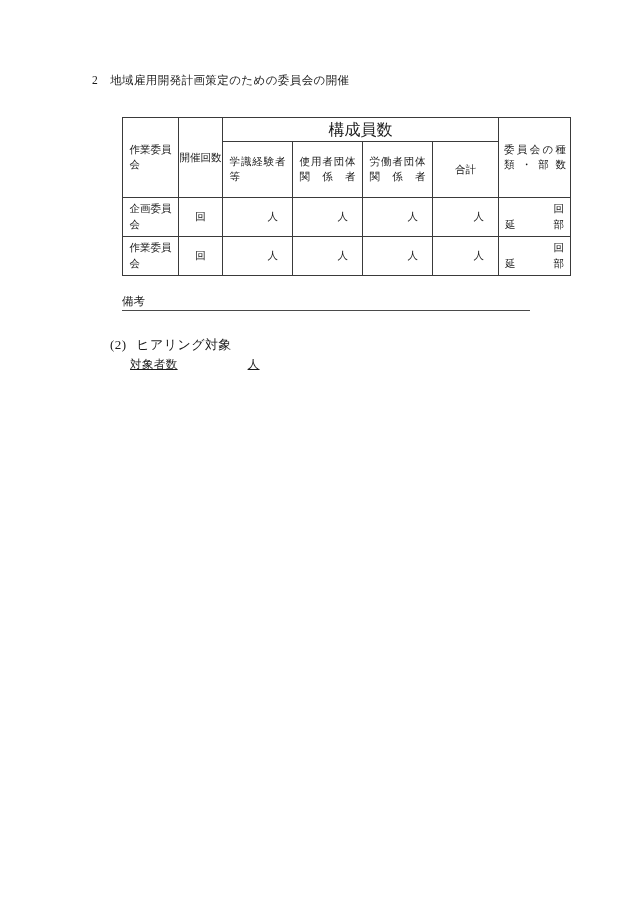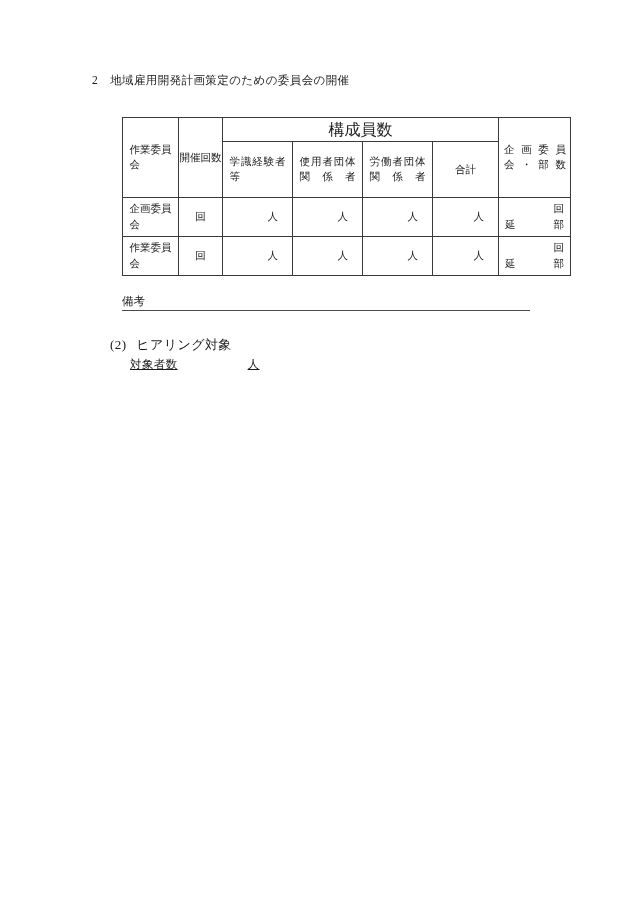--- a/index.html
+++ b/index.html
@@ -197,21 +197,21 @@
     <tbody>
       <tr>
         <td rowspan="2" class="vcell-2">
           <span class="justify-2">作業委員会</span>
         </td>
         <td rowspan="2" class="vcell-2">
           <span class="justify-2">開催回数</span>
         </td>
         <td colspan="4" class="hdr-group">構成員数</td>
         <td rowspan="2" class="vcell-2">
-          <span class="justify-docs">企画委員会・部数</span>
+          <span class="justify-docs">委員会の種類・部数</span>
         </td>
       </tr>
       <tr>
         <td>
           <span class="justify-wide">学識経験者等</span>
         </td>
         <td>
           <span class="justify-wide">使用者団体関係者</span>
         </td>
         <td>

